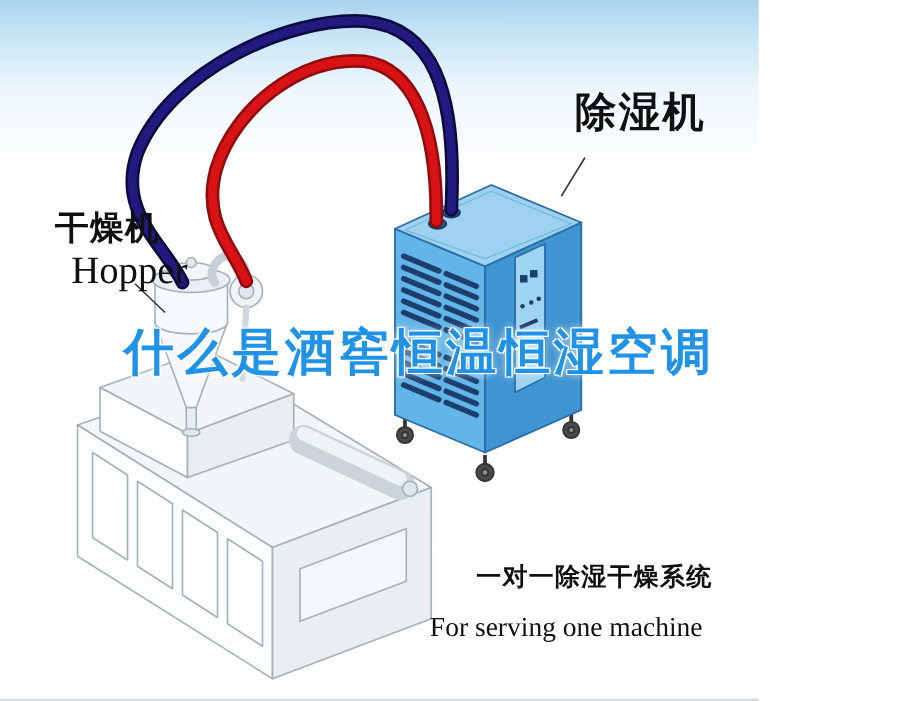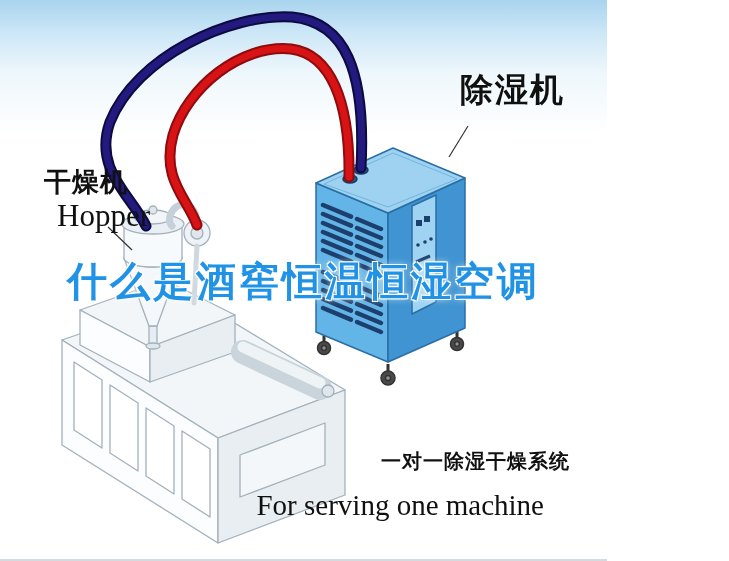--- a/index.html
+++ b/index.html
@@ -17,23 +17,24 @@
   .en{font-family:"Liberation Serif",serif;font-weight:400;}
   #dehum-zh{left:460px;top:68px;font-size:33px;letter-spacing:2px;}
   #dehum-en{left:451px;top:104px;font-size:25px;}
   #hopper-zh{left:44px;top:164px;font-size:27px;letter-spacing:1px;}
   #hopper-en{left:57px;top:198px;font-size:31px;}
   #watermark{
     left:0;width:100%;top:254px;text-align:center;
     font-size:40px;font-weight:700;letter-spacing:3px;
     color:#2193e6;
     text-shadow:-1px -1px 0 #fff,1px -1px 0 #fff,-1px 1px 0 #fff,1px 1px 0 #fff,0 0 7px rgba(255,255,255,.85);
+    padding-left:32px;
   }
   #cap-zh{right:37px;top:448px;font-size:20px;letter-spacing:1px;}
-  #cap-en{right:63px;top:489px;font-size:29px;}
+  #cap-en{right:45px;top:489px;font-size:22px;}
 </style>
 </head>
 <body>
 
 <div class="stage">
 
   <svg width="729" height="561" viewBox="0 0 729 561">
 
     <g stroke="#a3b1bb" stroke-width="1.3" stroke-linejoin="round" fill="#fbfdfe">
 

